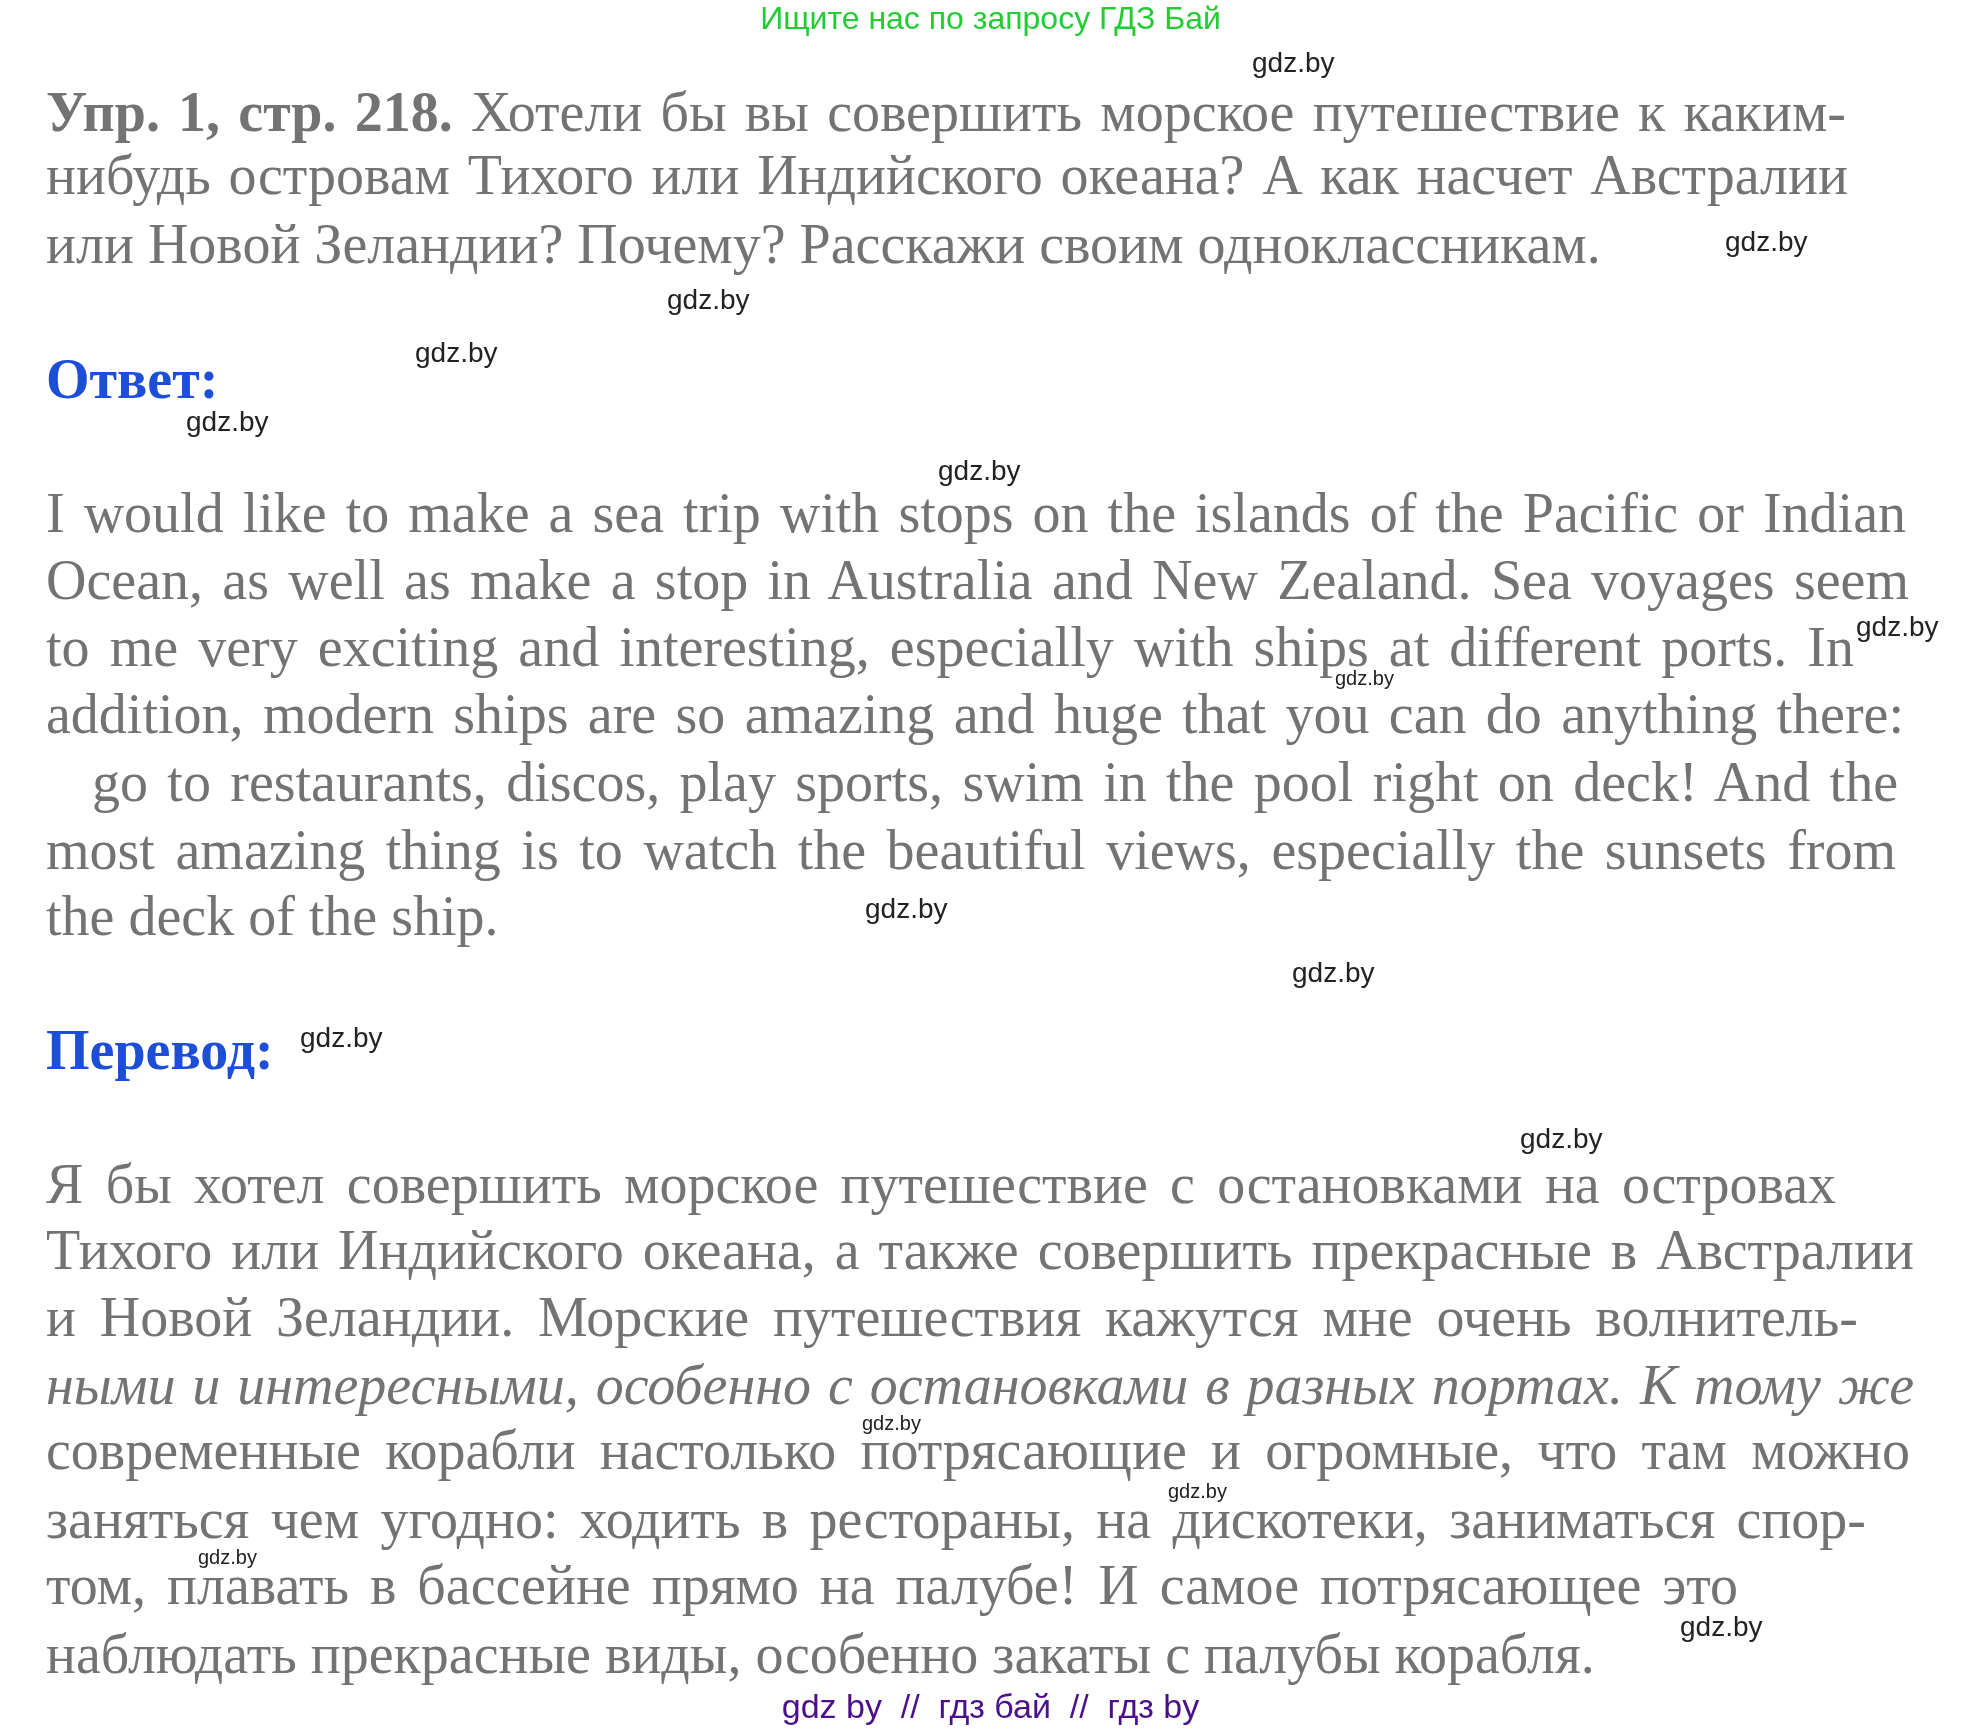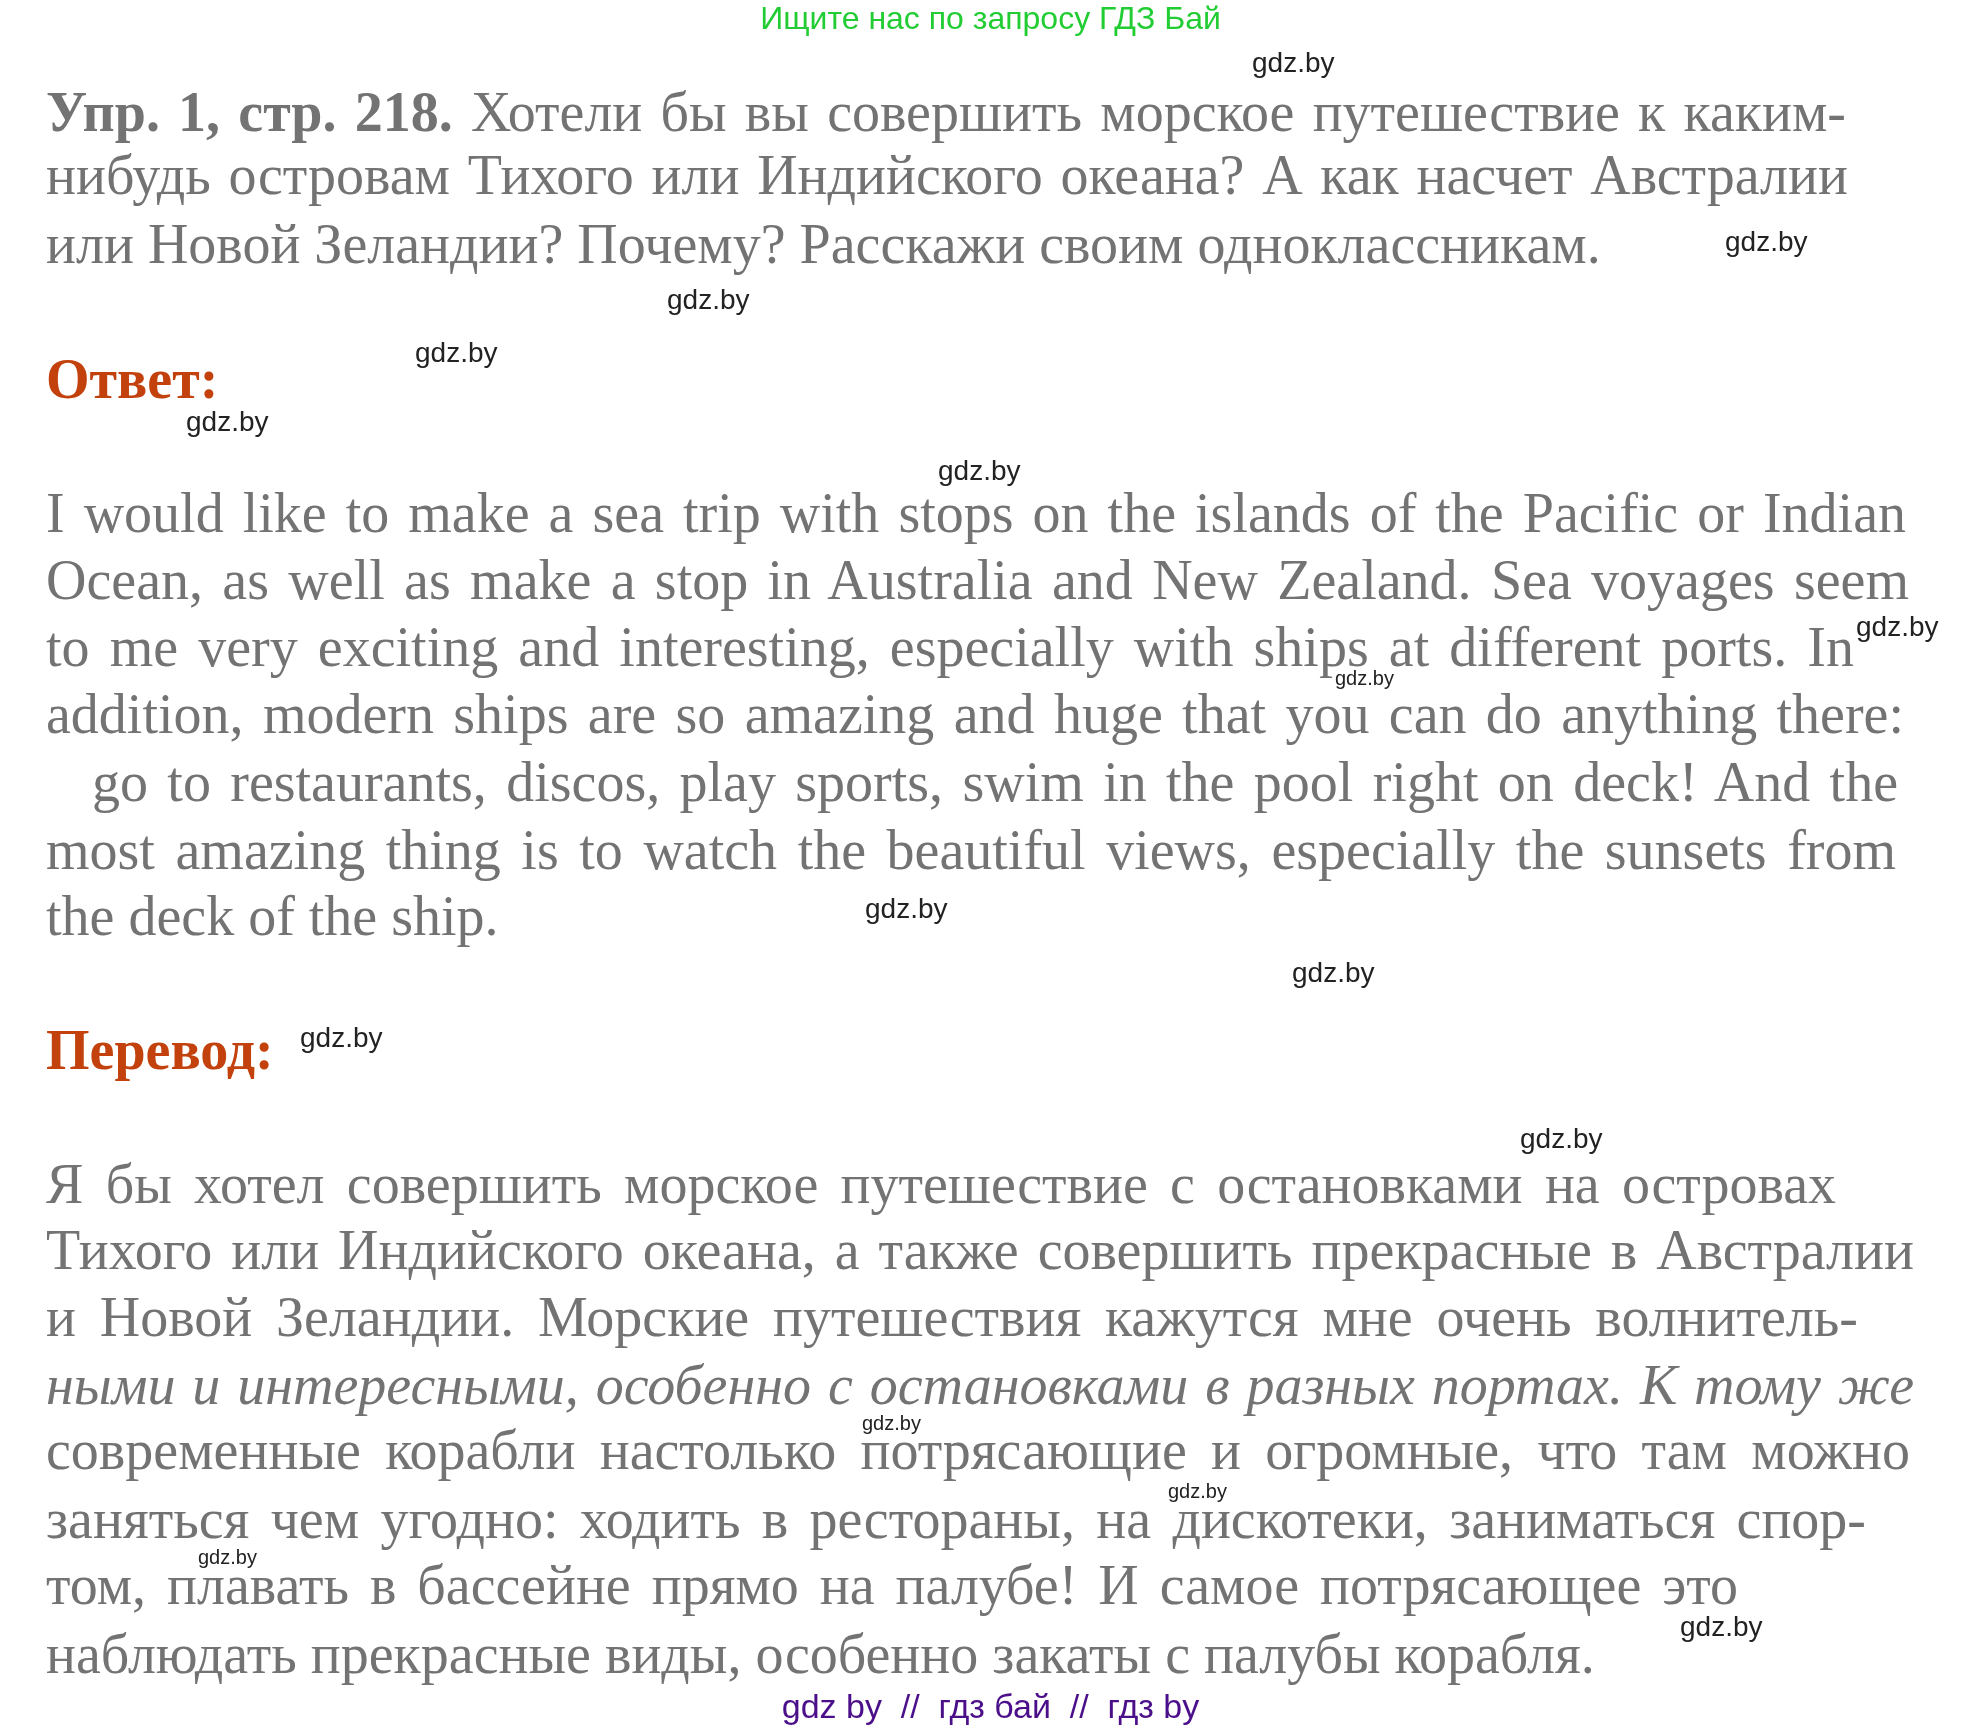--- a/index.html
+++ b/index.html
@@ -13,21 +13,21 @@
     position: absolute; left: 46px;
     font-family: "Liberation Serif", serif; font-size: 56px; color: #737373;
     white-space: nowrap; line-height: 64px; height: 64px;
     text-align: justify; text-align-last: justify;
   }
   .line.last { text-align: left; text-align-last: left; }
   .line b { font-weight: bold; }
   .heading {
     position: absolute; left: 46px;
     font-family: "Liberation Serif", serif; font-size: 56px; font-weight: bold;
-    color: #c2410c; line-height: 64px; white-space: nowrap;
+    color: #1d4ed8; line-height: 64px; white-space: nowrap;
   }
   .wm {
     position: absolute; font-family: "Liberation Sans", sans-serif;
     font-size: 28px; color: #222; line-height: 30px; white-space: nowrap;
   }
   .wm.small { font-size: 20px; line-height: 22px; }
   .footer {
     position: absolute; left: 0; width: 1981px; top: 1686px; text-align: center;
     font-family: "Liberation Sans", sans-serif; font-size: 34px; color: #4b0f8a;
     line-height: 40px; white-space: pre;

